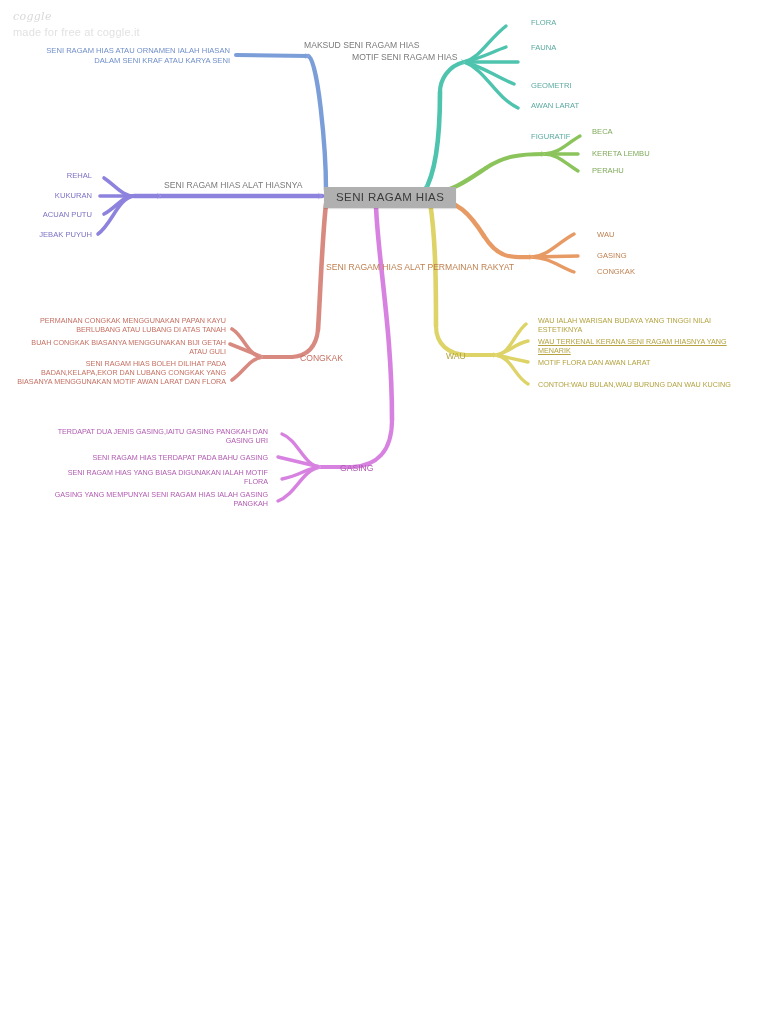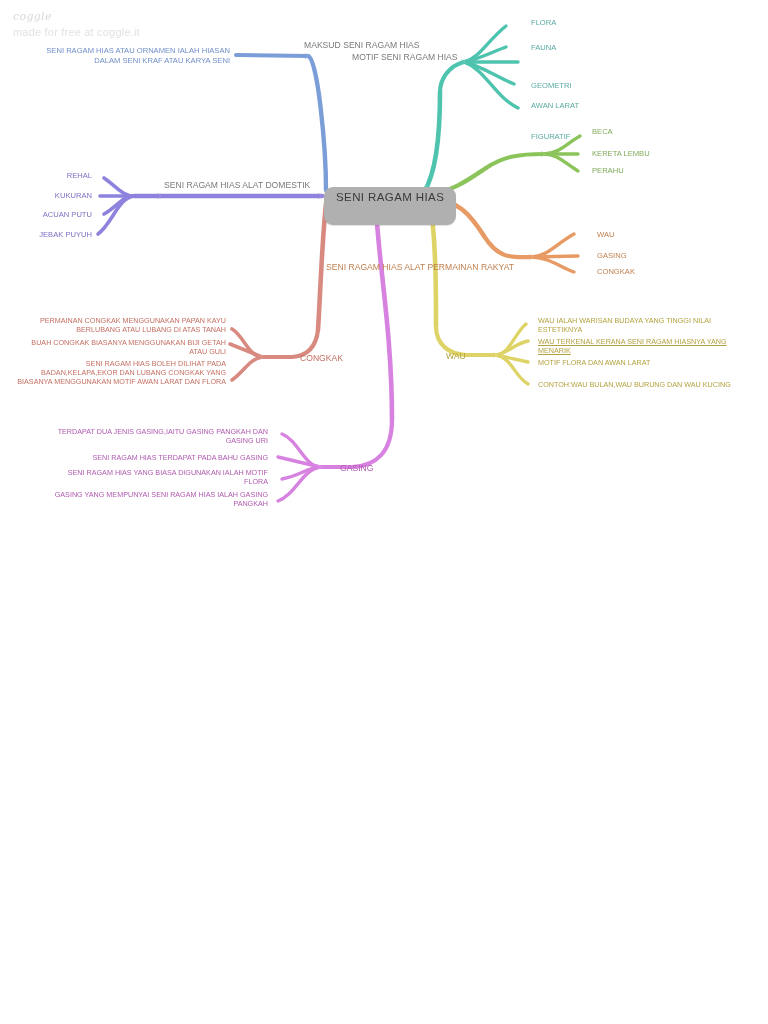--- a/index.html
+++ b/index.html
@@ -20,21 +20,21 @@
     font-size:11px;color:#e2e2e2;margin-top:3px;letter-spacing:.2px;
   }
 
   .node{position:absolute;white-space:nowrap;line-height:1.28;}
   .node.r{text-align:right;}
   .node.l{text-align:left;}
   .wrap{white-space:normal;}
 
   .central{
     position:absolute;background:#b0b0b0;color:#3a3a3a;
-    border-radius:9px;padding:4px 12px 22px 12px;
+    border-radius:0;padding:4px 12px 5px 12px;
     font-size:11.5px;letter-spacing:.4px;white-space:nowrap;
     box-shadow:0 1px 1px rgba(0,0,0,.12);
   }
 
   .t-blue{color:#6f8ec9;}
   .t-teal{color:#5aa9a0;}
   .t-green{color:#7fa95a;}
   .t-purple{color:#7b71c4;}
   .t-salmon{color:#c56f62;}
   .t-orange{color:#c08050;}
@@ -152,21 +152,21 @@
   <div class="node l t-teal" style="left:531px;top:18px;font-size:7.6px;">FLORA</div>
   <div class="node l t-teal" style="left:531px;top:43px;font-size:7.6px;">FAUNA</div>
   <div class="node l t-teal" style="left:531px;top:81px;font-size:7.6px;">GEOMETRI</div>
   <div class="node l t-teal" style="left:531px;top:101px;font-size:7.6px;">AWAN LARAT</div>
   <div class="node l t-teal" style="left:531px;top:132px;font-size:7.6px;">FIGURATIF</div>
 
   <div class="node l t-green" style="left:592px;top:127px;font-size:7.6px;">BECA</div>
   <div class="node l t-green" style="left:592px;top:149px;font-size:7.6px;">KERETA LEMBU</div>
   <div class="node l t-green" style="left:592px;top:166px;font-size:7.6px;">PERAHU</div>
 
-  <div class="node l t-grey" style="left:164px;top:180px;font-size:8.6px;">SENI RAGAM HIAS ALAT DOMESTIK</div>
+  <div class="node l t-grey" style="left:164px;top:180px;font-size:8.6px;">SENI RAGAM HIAS ALAT HIASNYA</div>
   <div class="node r t-purple" style="left:8px;top:171px;width:84px;font-size:7.6px;">REHAL</div>
   <div class="node r t-purple" style="left:8px;top:191px;width:84px;font-size:7.6px;">KUKURAN</div>
   <div class="node r t-purple" style="left:8px;top:210px;width:84px;font-size:7.6px;">ACUAN PUTU</div>
   <div class="node r t-purple" style="left:8px;top:230px;width:84px;font-size:7.6px;">JEBAK PUYUH</div>
 
   <div class="node l t-orange" style="left:326px;top:262px;font-size:8.6px;">SENI RAGAM HIAS ALAT PERMAINAN RAKYAT</div>
   <div class="node l t-orange" style="left:597px;top:230px;font-size:7.6px;">WAU</div>
   <div class="node l t-orange" style="left:597px;top:251px;font-size:7.6px;">GASING</div>
   <div class="node l t-orange" style="left:597px;top:267px;font-size:7.6px;">CONGKAK</div>
 

